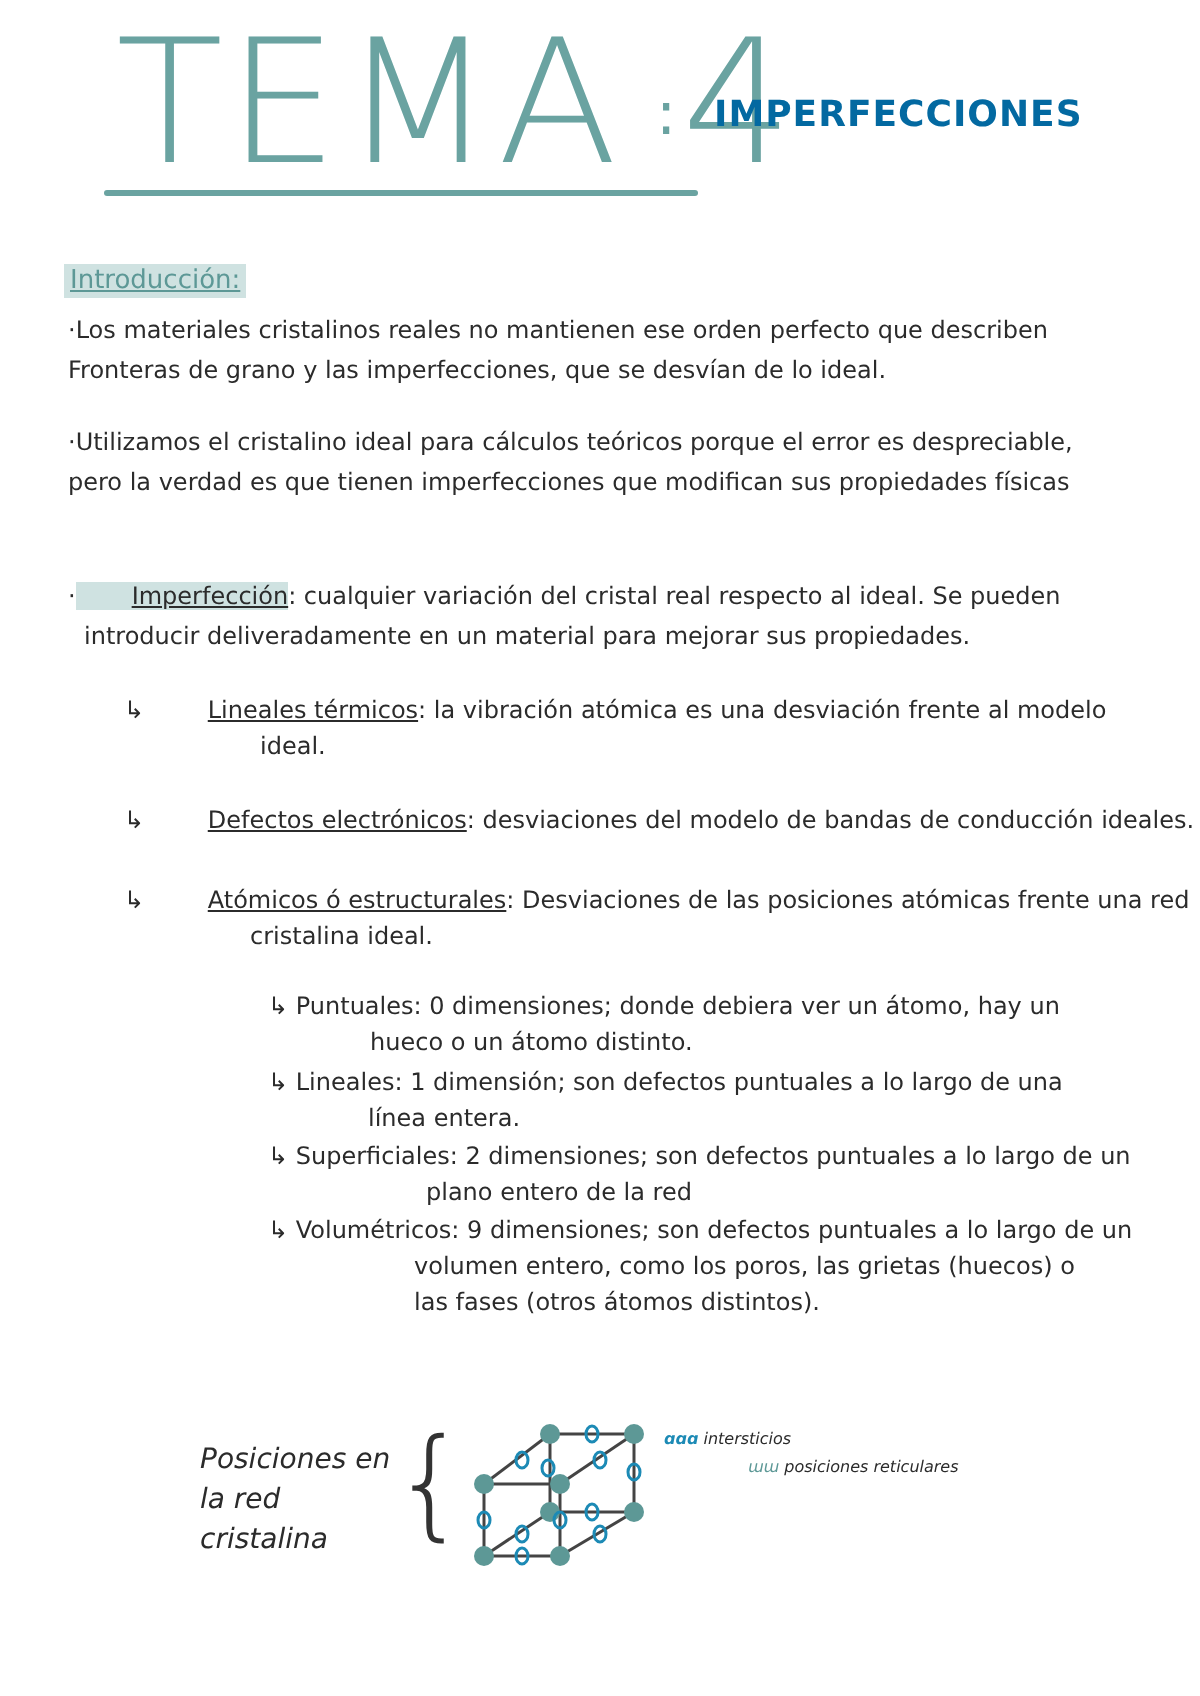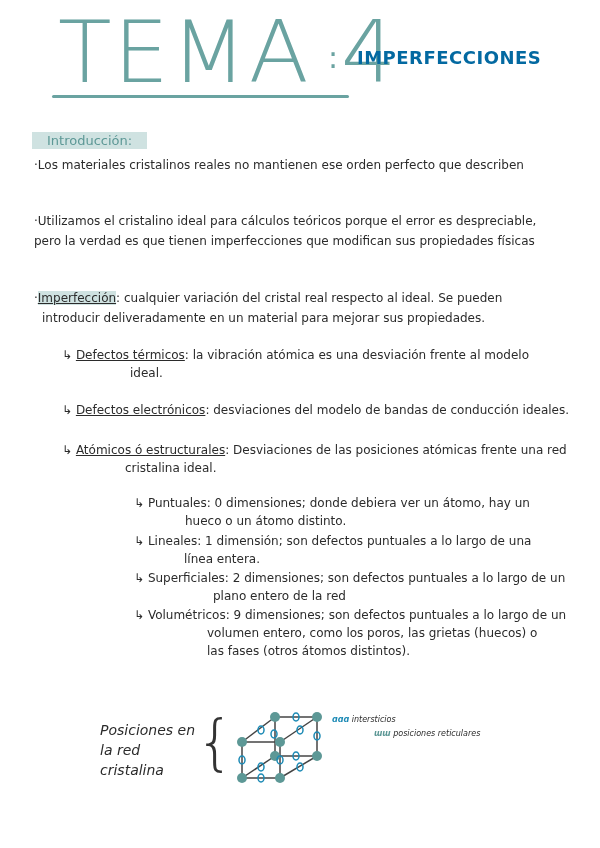--- a/index.html
+++ b/index.html
@@ -12,62 +12,63 @@
       left: 58px; top: 2px; font-family: "DejaVu Sans", sans-serif; font-weight: 200;
       font-size: 86px; letter-spacing: 2px; color: #6aa3a1; line-height: 100px;
       transform: scaleX(1.02); transform-origin: left;
     }
     .title-colon { left: 328px; top: 40px; font-size: 30px; color: #6aa3a1; }
     .title-sub {
       left: 357px; top: 47px; font-size: 18px; font-weight: bold; color: #0369a1; letter-spacing: 0.5px;
     }
     .title-underline { left: 52px; top: 95px; width: 297px; height: 3px; background: #6aa3a1; border-radius: 2px; }
     .section-heading {
-      left: 32px; top: 132px; font-size: 13px; color: #5d9896; padding: 1px 15px;
-      background: #cfe2e1; text-decoration-color: #5d9896;
+      left: 32px; top: 132px; font-size: 13px; color: #5d9896; padding: 1px 3px;
+      background: #cfe2e1; text-decoration: underline; text-decoration-color: #5d9896;
     }
     .line { font-size: 12px; line-height: 20px; white-space: nowrap; }
     .p1 { left: 34px; top: 155px; }
     .p2 { left: 34px; top: 211px; }
     .p3 { left: 34px; top: 288px; }
     .hl { background: #cfe2e1; }
-    .u { text-decoration: underline; }
+    .u { text-decoration: underline; padding-left: 28px; }
     .l2 { left: 62px; }
     .l3 { left: 112px; margin-left: 22px; }
     .dia-label { left: 100px; top: 720px; font-size: 14px; line-height: 20px; font-style: italic; }
     .brace { left: 196px; top: 712px; font-size: 60px; font-weight: 100; color: #333; line-height: 60px; }
     .legend { left: 332px; top: 713px; font-size: 8px; line-height: 14px; font-style: italic; }
     .legend .sw1 { color: #1c8ab5; font-weight: bold; }
-    .legend .sw2 { color: #5d9896; font-weight: bold; padding-left: 42px; }
+    .legend .sw2 { color: #5d9896; font-weight: normal; padding-left: 42px; }
   </style>
 </head>
 <body>
 
 <div class="abs title-big">TEMA 4</div>
 <div class="abs title-colon">:</div>
 <div class="abs title-sub">IMPERFECCIONES</div>
 <div class="abs title-underline"></div>
 
 <div class="abs section-heading">Introducción:</div>
 
 <div class="abs p1">
   <div class="line">·Los materiales cristalinos reales no mantienen ese orden perfecto que describen</div>
+  <div class="line">Fronteras de grano y las imperfecciones, que se desvían de lo ideal.</div>
 </div>
 
 <div class="abs p2">
   <div class="line">·Utilizamos el cristalino ideal para cálculos teóricos porque el error es despreciable,</div>
   <div class="line">pero la verdad es que tienen imperfecciones que modifican sus propiedades físicas</div>
 </div>
 
 <div class="abs p3">
   <div class="line">·<span class="hl u">Imperfección</span><span>: cualquier variación del cristal real respecto al ideal. Se pueden</span></div>
   <div class="line" style="padding-left:8px">introducir deliveradamente en un material para mejorar sus propiedades.</div>
 </div>
 
-<div class="abs line l2" style="top:345px">↳ <span class="u">Defectos térmicos</span><span>: la vibración atómica es una desviación frente al modelo</span></div>
+<div class="abs line l2" style="top:345px">↳ <span class="u">Lineales térmicos</span><span>: la vibración atómica es una desviación frente al modelo</span></div>
 <div class="abs line" style="left:130px; top:363px">ideal.</div>
 
 <div class="abs line l2" style="top:400px">↳ <span class="u">Defectos electrónicos</span><span>: desviaciones del modelo de bandas de conducción ideales.</span></div>
 
 <div class="abs line l2" style="top:440px">↳ <span class="u">Atómicos ó estructurales</span><span>: Desviaciones de las posiciones atómicas frente una red</span></div>
 <div class="abs line" style="left:125px; top:458px">cristalina ideal.</div>
 
 <div class="abs line l3" style="top:493px">↳ <span>Puntuales</span><span>: 0 dimensiones; donde debiera ver un átomo, hay un</span></div>
 <div class="abs line" style="left:185px; top:511px">hueco o un átomo distinto.</div>
 

